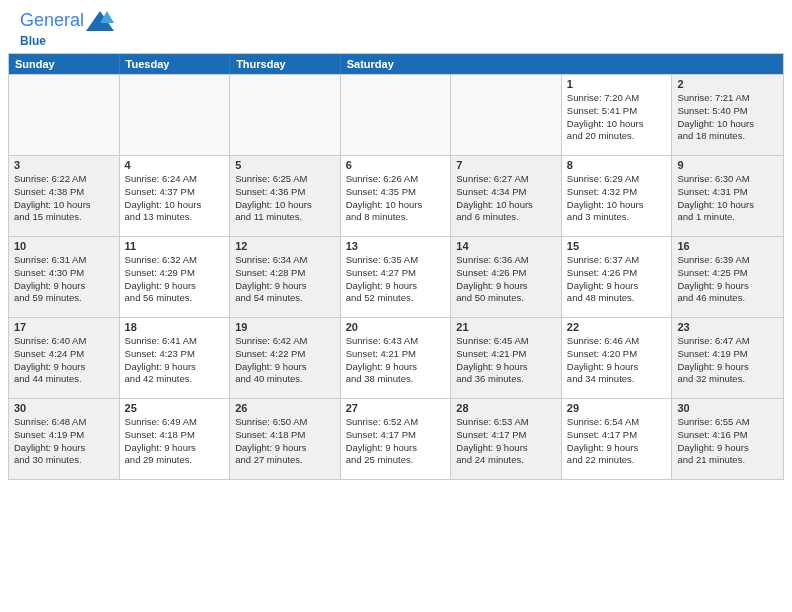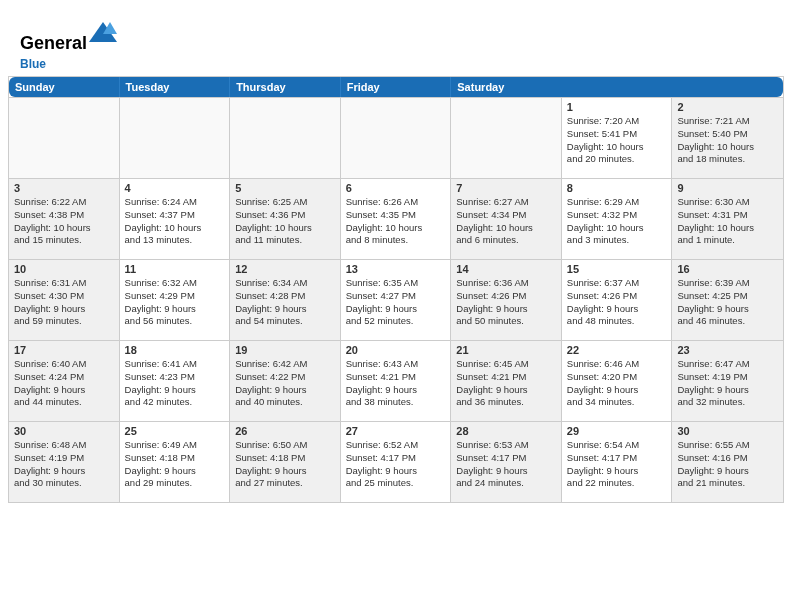--- a/index.html
+++ b/index.html
@@ -1,31 +1,31 @@
 <!DOCTYPE html>
 <html><head>
   <meta charset="utf-8">
   <style>
     * { margin: 0; padding: 0; box-sizing: border-box; }
     body { width: 792px; height: 612px; font-family: Arial, sans-serif; background: #fff; overflow: hidden; }
     
     .header { padding: 10px 20px 4px 20px; display: flex; align-items: flex-start; justify-content: space-between; }
     .logo { display: flex; flex-direction: column; align-items: flex-start; }
     .logo-text { display: flex; align-items: center; }
-    .logo-general { font-size: 18px; font-weight: bold; color: #000000; margin-top: 23px; }
+    .logo-general { font-size: 18px; font-weight: normal; color: #3b82f6; }
     .logo-blue { font-size: 12px; font-weight: bold; color: #1a6db5; }
     .logo-icon { width: 28px; height: 20px; margin-left: 2px; }
     
     .title-block { text-align: right; }
     .month-title { font-size: 32px; font-weight: normal; color: #333; }
     .location { font-size: 14px; color: #555; }
     
     .calendar { margin: 0 8px; border: 1px solid #ccc; }
     
-    .day-headers { display: grid; grid-template-columns: repeat(7, 1fr); background: #1a6db5; border-radius: 6px; }
+    .day-headers { display: grid; grid-template-columns: repeat(7, 1fr); background: #1a6db5; }
     .day-header { color: #fff; font-size: 11px; font-weight: bold; padding: 4px 6px; text-align: left; border-right: 1px solid #2a7dc5; }
     .day-header:last-child { border-right: none; }
     
     .weeks { display: flex; flex-direction: column; }
     .week { display: grid; grid-template-columns: repeat(7, 1fr); border-top: 1px solid #ccc; }
     .cell { border-right: 1px solid #ccc; padding: 3px 5px; min-height: 80px; font-size: 9.5px; color: #333; vertical-align: top; background: #fff; }
     .cell:last-child { border-right: none; }
     .cell.empty { background: #f9f9f9; }
     .cell.shaded { background: #f0f0f0; }
     .day-num { font-size: 11px; font-weight: bold; margin-bottom: 2px; }
@@ -48,21 +48,20 @@
         <span class="logo-blue">Blue</span>
       </div>
     </div>
   </div>
 
   <div class="calendar">
     <div class="day-headers">
     <div class="day-header">Sunday</div>
         <div class="day-header">Tuesday</div>
         <div class="day-header">Thursday</div>
-        <div class="day-header">Friday</div>
         <div class="day-header">Saturday</div>
       </div>
     <div class="weeks">
     <div class="week">
           <div class="cell empty"></div>
           <div class="cell empty"></div>
           <div class="cell empty"></div>
           <div class="cell empty"></div>
           <div class="cell empty"></div>
           <div class="cell">

